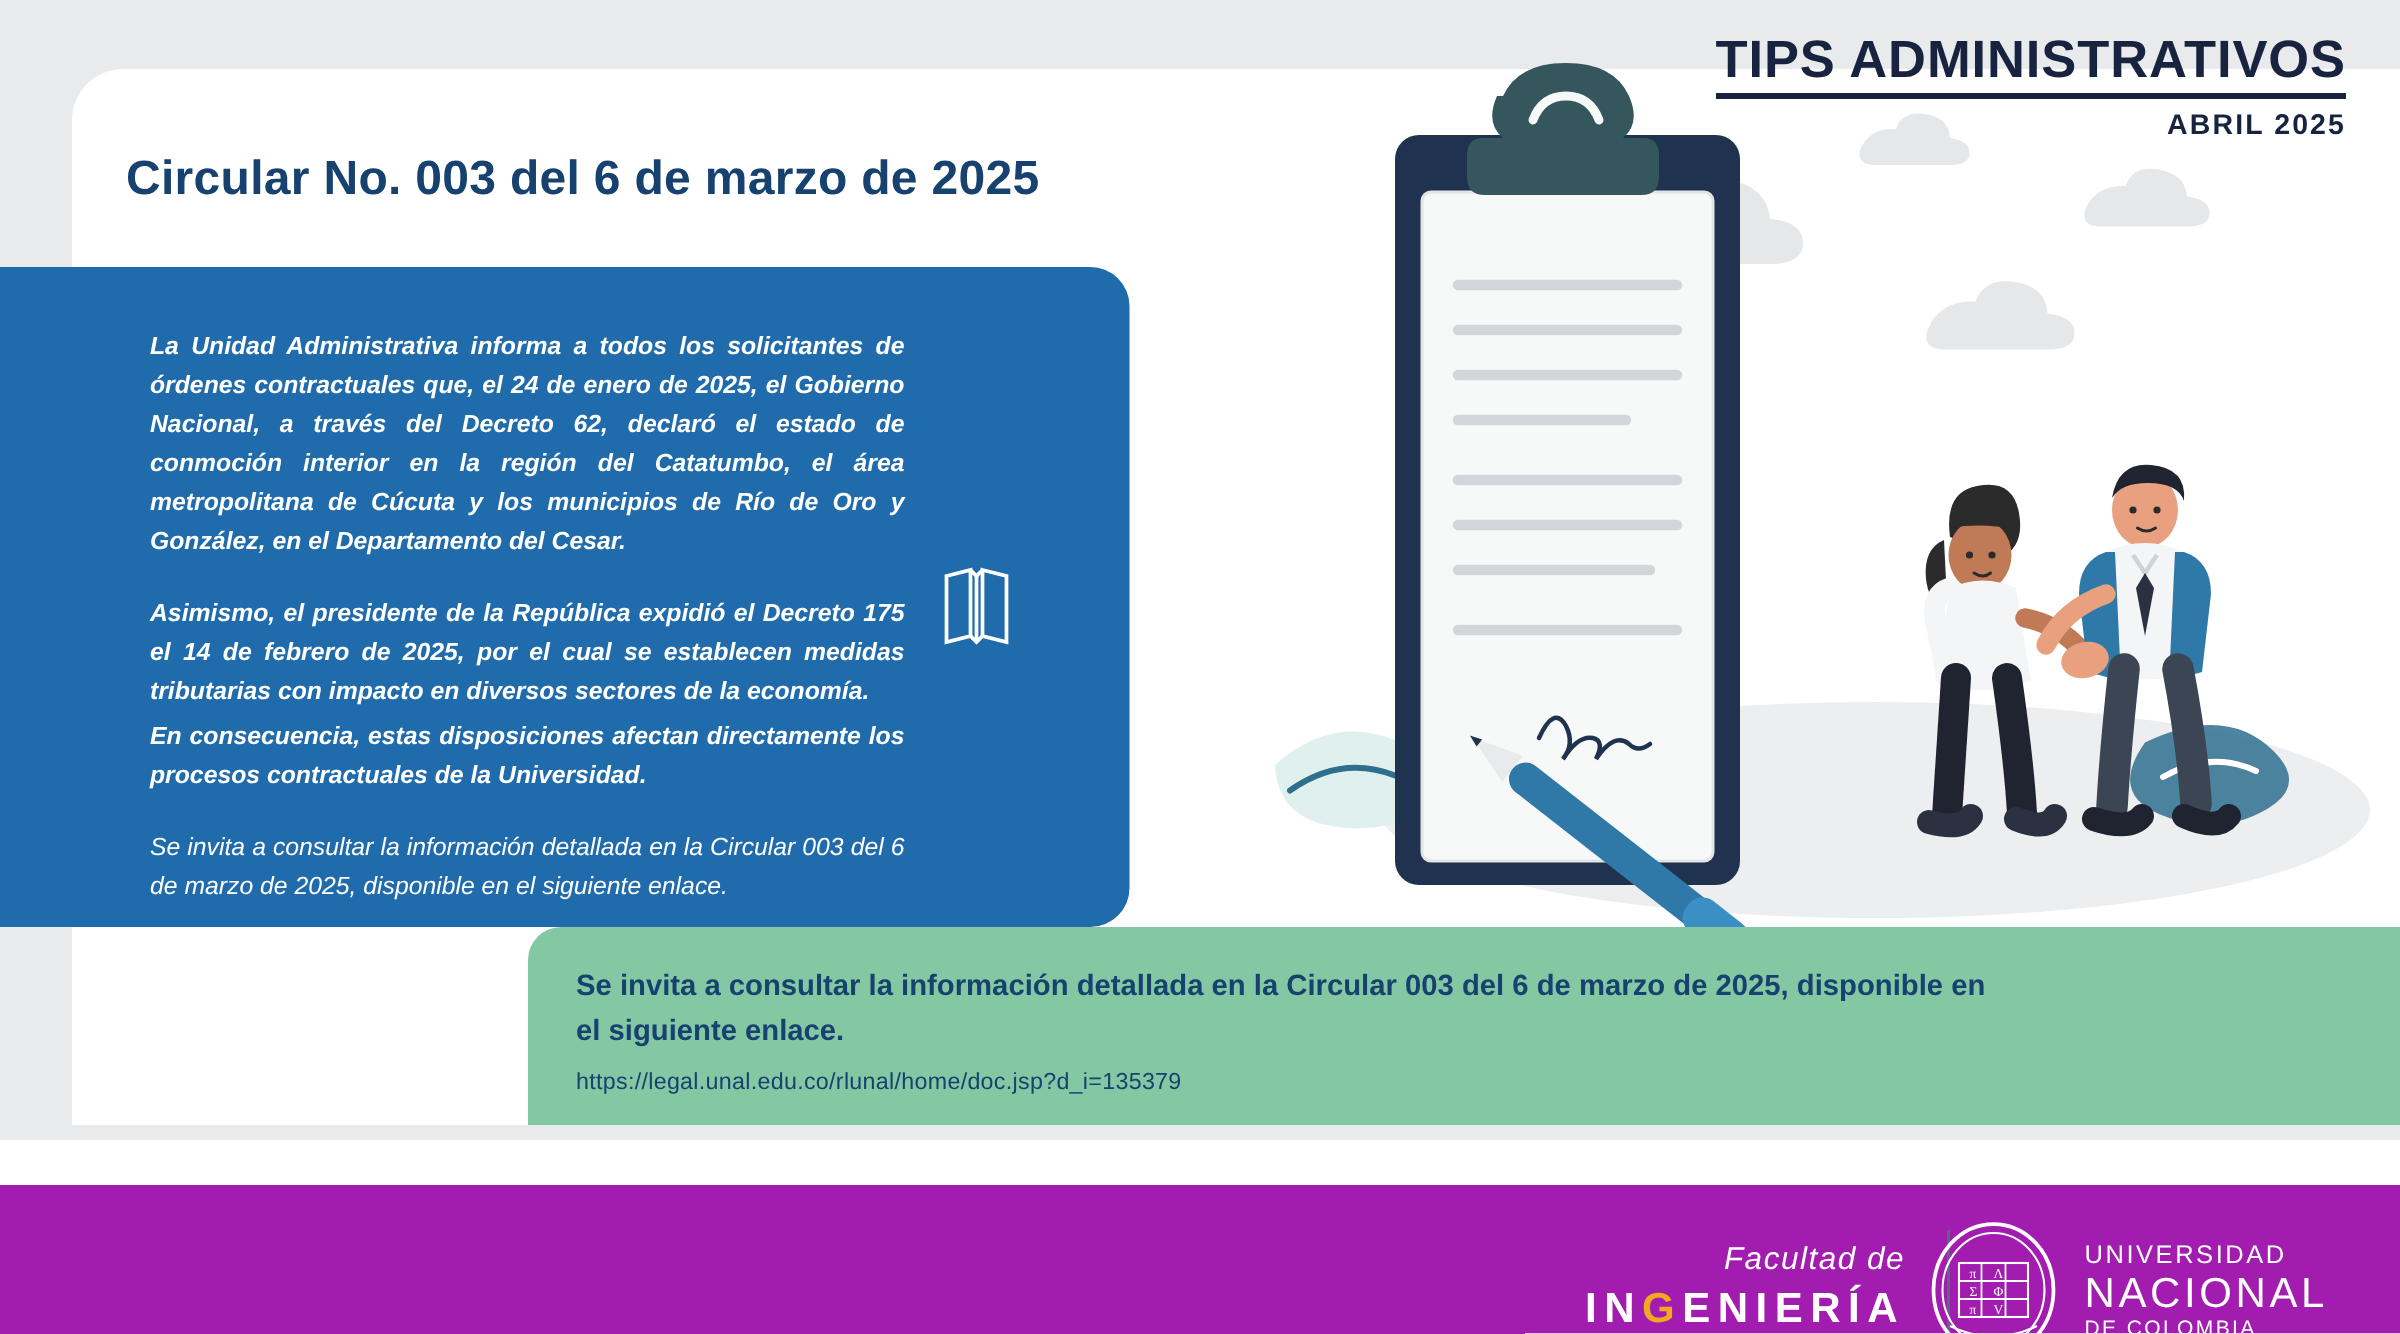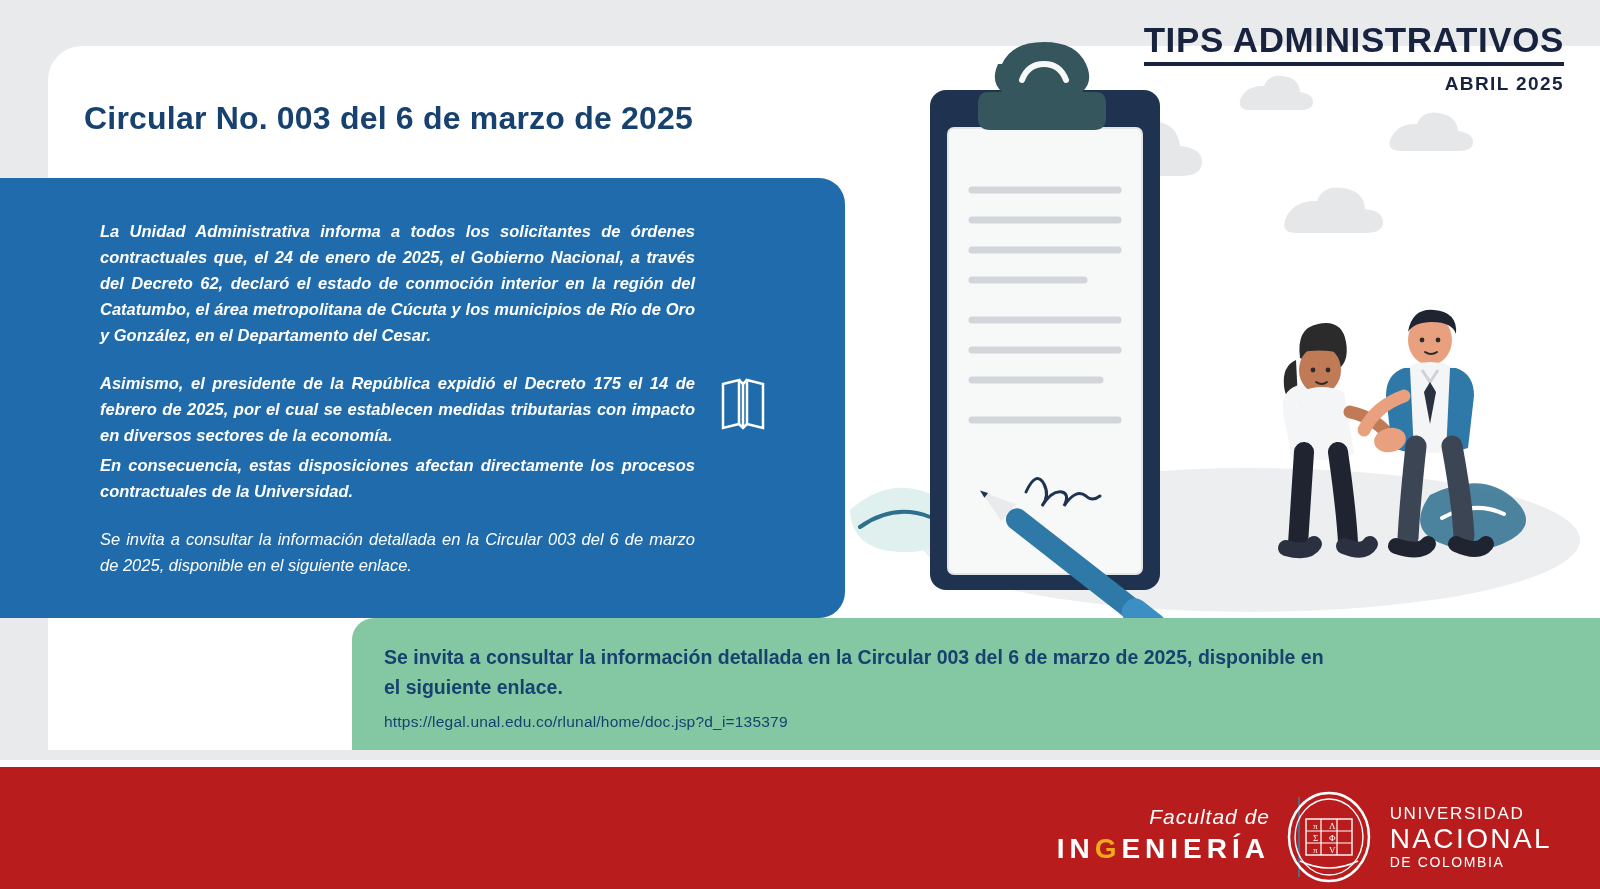--- a/index.html
+++ b/index.html
@@ -70,21 +70,21 @@
     margin-top:7px;
     font-size:19px;
     font-weight:bold;
     color:#17233f;
     letter-spacing:1.4px;
   }
   
   .blue-panel{
     position:absolute;
     left:0;top:178px;
-    width:845px;height:440px;
+    width:753px;height:440px;
     background:#1f6bab;
     border-top-right-radius:26px;
     border-bottom-right-radius:26px;
     z-index:5;
   }
   .blue-panel .inner{
     padding:40px 150px 0 100px;
     color:#ffffff;
   }
   .bp-para{
@@ -128,22 +128,22 @@
     left:32px;top:95px;
     color:#17416e;
     font-size:15.5px;
     letter-spacing:0.2px;
     text-decoration:none;
   }
   
   .footer{
     position:absolute;
     left:0;bottom:0;
-    width:1600px;height:122px;
-    background:#b91c1c;
+    width:1600px;height:99px;
+    background:#a21caf;
     z-index:8;
   }
   .fac-wrap{
     position:absolute;
     right:330px;top:38px;
     text-align:right;
     color:#ffffff;
   }
   .fac-top{
     font-size:21px;

